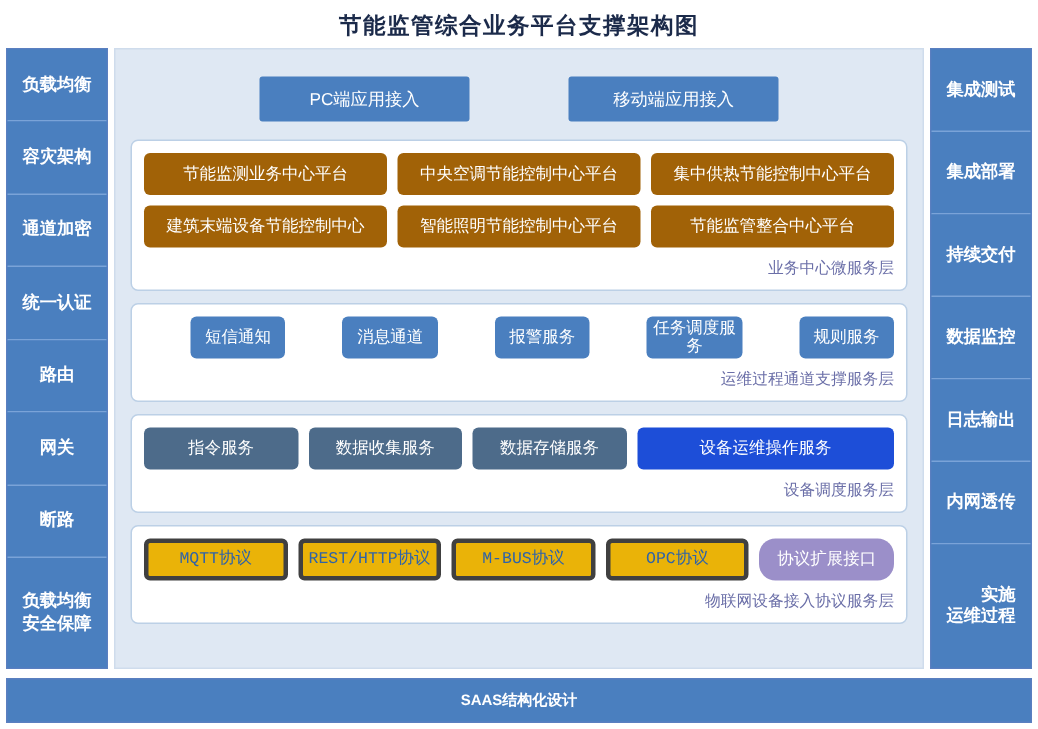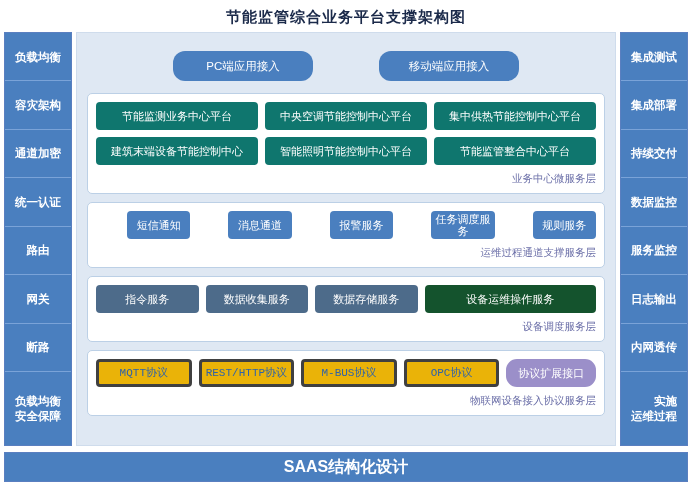--- a/index.html
+++ b/index.html
@@ -87,21 +87,21 @@
   }
   .access-box {
     width: 140px;
     height: 30px;
     background: #4a7fbf;
     color: #ffffff;
     font-size: 11.5px;
     display: flex;
     align-items: center;
     justify-content: center;
-    border-radius: 12px;
+    border-radius: 2px;
   }
 
   
   .layer {
     background: #ffffff;
     border: 1px solid #bcd0e6;
     border-radius: 5px;
     padding: 8px 8px 3px 8px;
     margin-bottom: 8px;
     box-sizing: border-box;
@@ -118,24 +118,24 @@
     color: #ffffff;
     font-size: 11px;
     display: flex;
     align-items: center;
     justify-content: center;
     text-align: center;
     line-height: 1.1;
     box-sizing: border-box;
     padding: 0 2px;
   }
-  .green { background: #0f766e; }
+  .green { background: #a16207; }
   .blue  { background: #4a7fbf; margin-left: 31px; }
   .slate { background: #4d6b8a; }
-  .steel { background: #14532d; }
+  .steel { background: #1d4ed8; }
   .blue-outline {
     background: #eab308;
     color: #2f63a8;
     border: 3px solid #404040;
     font-family: Liberation Mono, monospace;
   }
   .lilac { background: #9b8fc9; border-radius: 11px; }
 
   .layer-caption {
     text-align: right;
@@ -148,21 +148,21 @@
   .footer {
     position: absolute;
     left: 4px;
     top: 452px;
     width: 684px;
     height: 30px;
     background: #4a7fbf;
     border: 1px solid #5a7fc0;
     box-sizing: border-box;
     color: #ffffff;
-    font-size: 16px;
+    font-size: 10px;
     font-weight: bold;
     display: flex;
     align-items: center;
     justify-content: center;
   }
 </style>
 </head>
 <body>
 
 <div class="page">
@@ -179,21 +179,20 @@
     <div class="side-cell">断路</div>
     <div class="side-cell tall" style="white-space: pre-line;">负载均衡
 安全保障</div>
   </div>
 
   <div class="side-col right">
     <div class="side-cell">集成测试</div>
     <div class="side-cell">集成部署</div>
     <div class="side-cell">持续交付</div>
     <div class="side-cell">数据监控</div>
-    <div class="side-cell">服务监控</div>
     <div class="side-cell">日志输出</div>
     <div class="side-cell">内网透传</div>
     <div class="side-cell tall" style="white-space: pre-line;">实施
 运维过程</div>
   </div>
 
   <div class="center">
 
     <div class="access-row">
       <div class="access-box">PC端应用接入</div>

